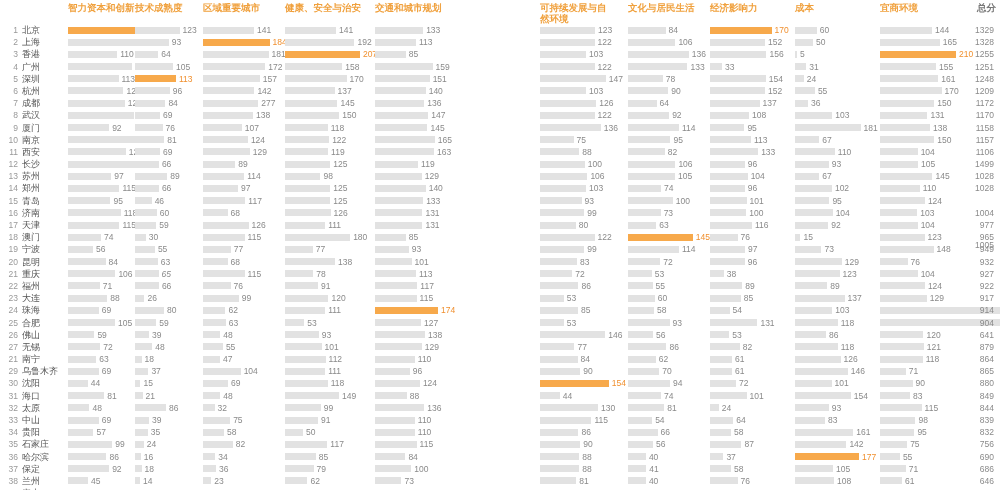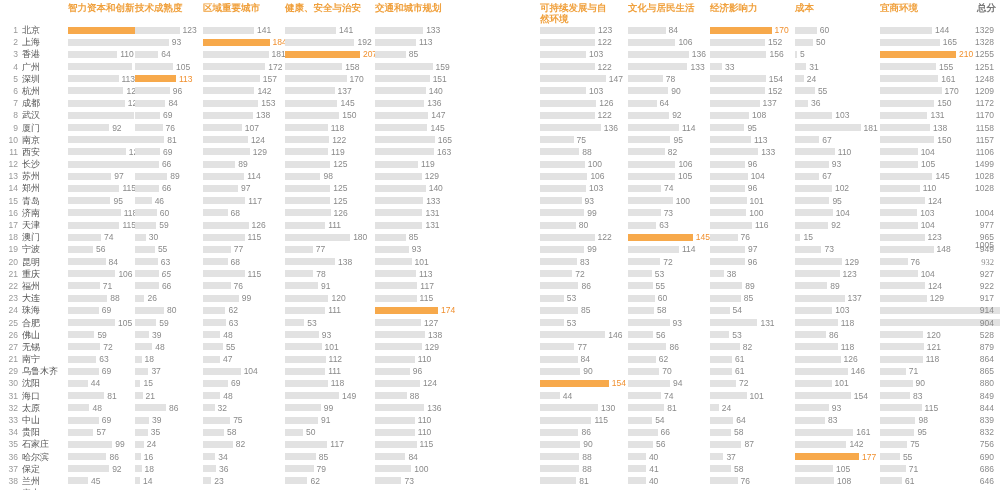--- a/index.html
+++ b/index.html
@@ -355,21 +355,21 @@
         <div class="cell" style="left: 68px; width: 112px;">
           <div class="bar" style="width: 56.7765px;"></div>
           <div class="val" style="left: 59.7765px; width: 30px; text-align: left;">127</div>
         </div>
         <div class="cell" style="left: 135px; width: 112px;">
           <div class="bar" style="width: 30.4px;"></div>
           <div class="val" style="left: 33.4px; width: 30px; text-align: left;">84</div>
         </div>
         <div class="cell" style="left: 203px; width: 112px;">
           <div class="bar" style="width: 55.3714px;"></div>
-          <div class="val" style="left: 58.3714px; width: 30px; text-align: left;">153</div>
+          <div class="val" style="left: 58.3714px; width: 30px; text-align: left;">277</div>
         </div>
         <div class="cell" style="left: 285px; width: 112px;">
           <div class="bar" style="width: 52.4762px;"></div>
           <div class="val" style="left: 55.4762px; width: 30px; text-align: left;">145</div>
         </div>
         <div class="cell" style="left: 375px; width: 112px;">
           <div class="bar" style="width: 49.219px;"></div>
           <div class="val" style="left: 52.219px; width: 30px; text-align: left;">136</div>
         </div>
         <div class="cell" style="left: 540px; width: 112px;">
@@ -996,21 +996,21 @@
           <div class="val" style="left: 37.7429px; width: 30px; text-align: left;">96</div>
         </div>
         <div class="cell" style="left: 795px; width: 112px;">
           <div class="bar" style="width: 46.6857px;"></div>
           <div class="val" style="left: 49.6857px; width: 30px; text-align: left;">129</div>
         </div>
         <div class="cell" style="left: 880px; width: 112px;">
           <div class="bar" style="width: 27.5048px;"></div>
           <div class="val" style="left: 30.5048px; width: 30px; text-align: left;">76</div>
         </div>
-        <div class="cell" style="left: 960px; width: 40px; font-family: Liberation Serif, serif;">
+        <div class="cell" style="left: 960px; width: 40px;">
           <div class="val total" style="left: 0px; width: 34px;">932</div>
         </div>
       </div>
       <div class="row">
         <div class="rank">21</div>
         <div class="city">重庆</div>
         <div class="cell" style="left: 68px; width: 112px;">
           <div class="bar" style="width: 47.3882px;"></div>
           <div class="val" style="left: 50.3882px; width: 30px; text-align: left;">106</div>
         </div>
@@ -1277,21 +1277,21 @@
         </div>
         <div class="cell" style="left: 795px; width: 112px;">
           <div class="bar" style="width: 31.1238px;"></div>
           <div class="val" style="left: 34.1238px; width: 30px; text-align: left;">86</div>
         </div>
         <div class="cell" style="left: 880px; width: 112px;">
           <div class="bar" style="width: 43.4286px;"></div>
           <div class="val" style="left: 46.4286px; width: 30px; text-align: left;">120</div>
         </div>
         <div class="cell" style="left: 960px; width: 40px;">
-          <div class="val total" style="left: 0px; width: 34px;">528</div>
+          <div class="val total" style="left: 0px; width: 34px;">641</div>
         </div>
       </div>
       <div class="row">
         <div class="rank">27</div>
         <div class="city">无锡</div>
         <div class="cell" style="left: 68px; width: 112px;">
           <div class="bar" style="width: 32.1882px;"></div>
           <div class="val" style="left: 35.1882px; width: 30px; text-align: left;">72</div>
         </div>
         <div class="cell" style="left: 135px; width: 112px;">

